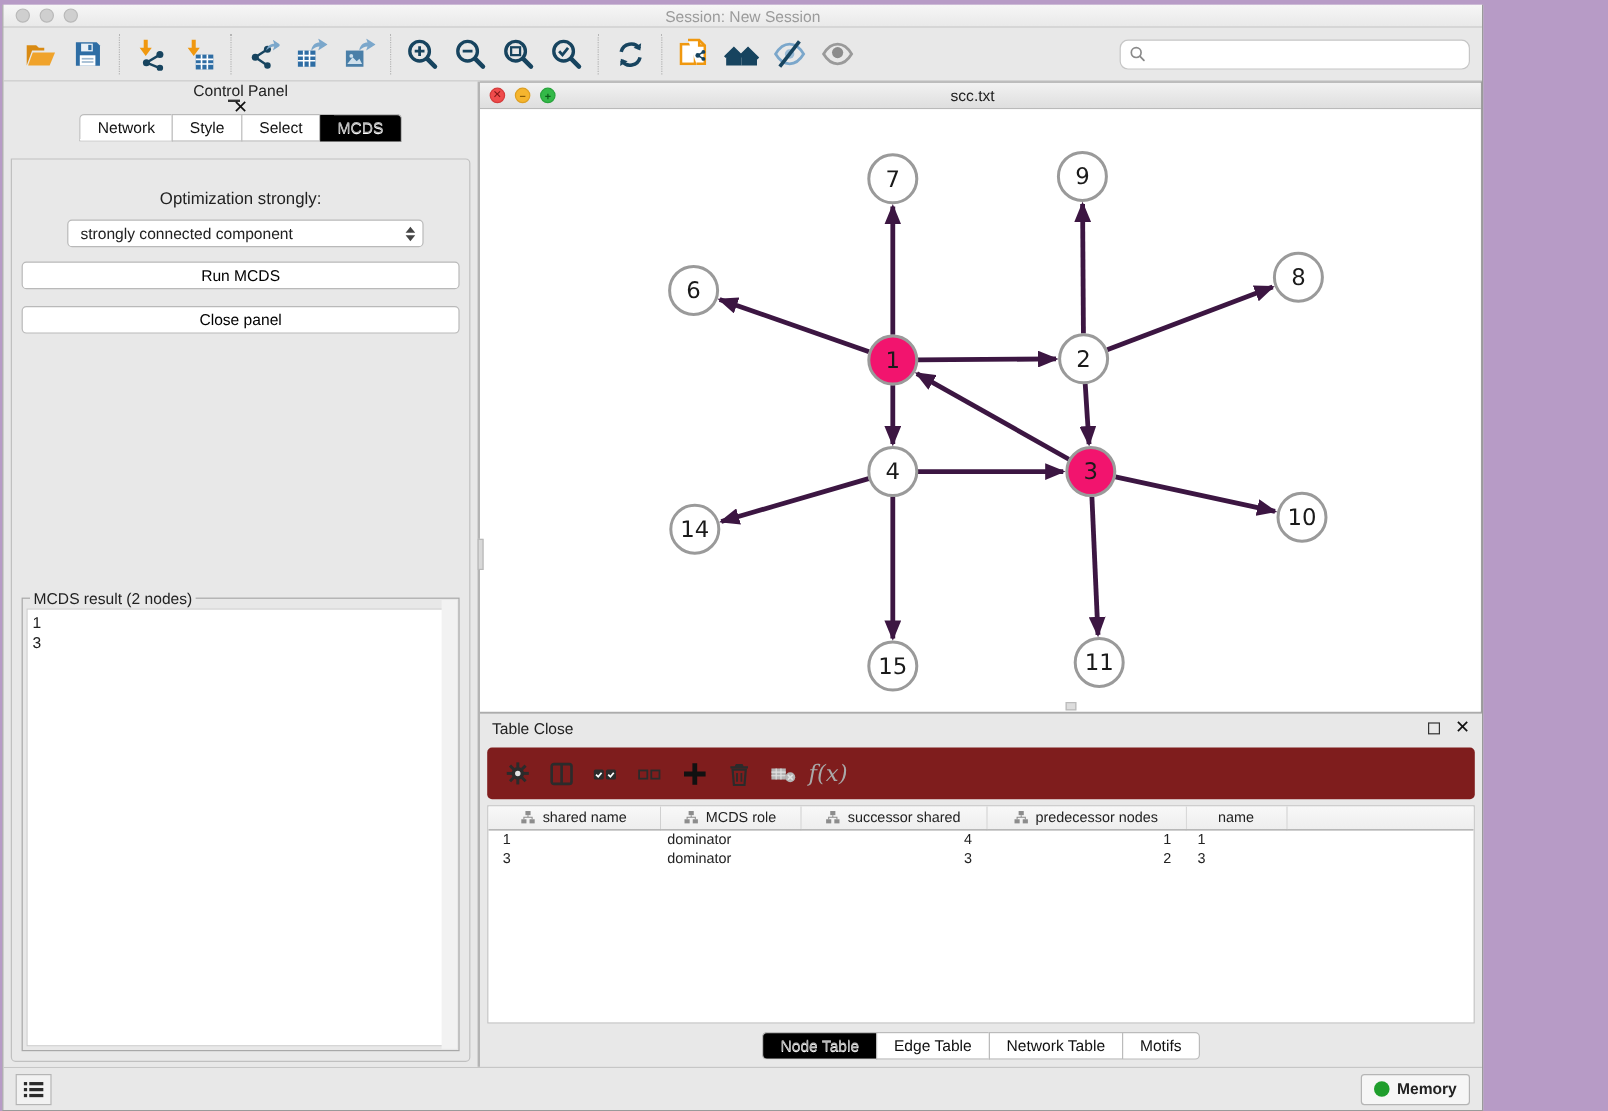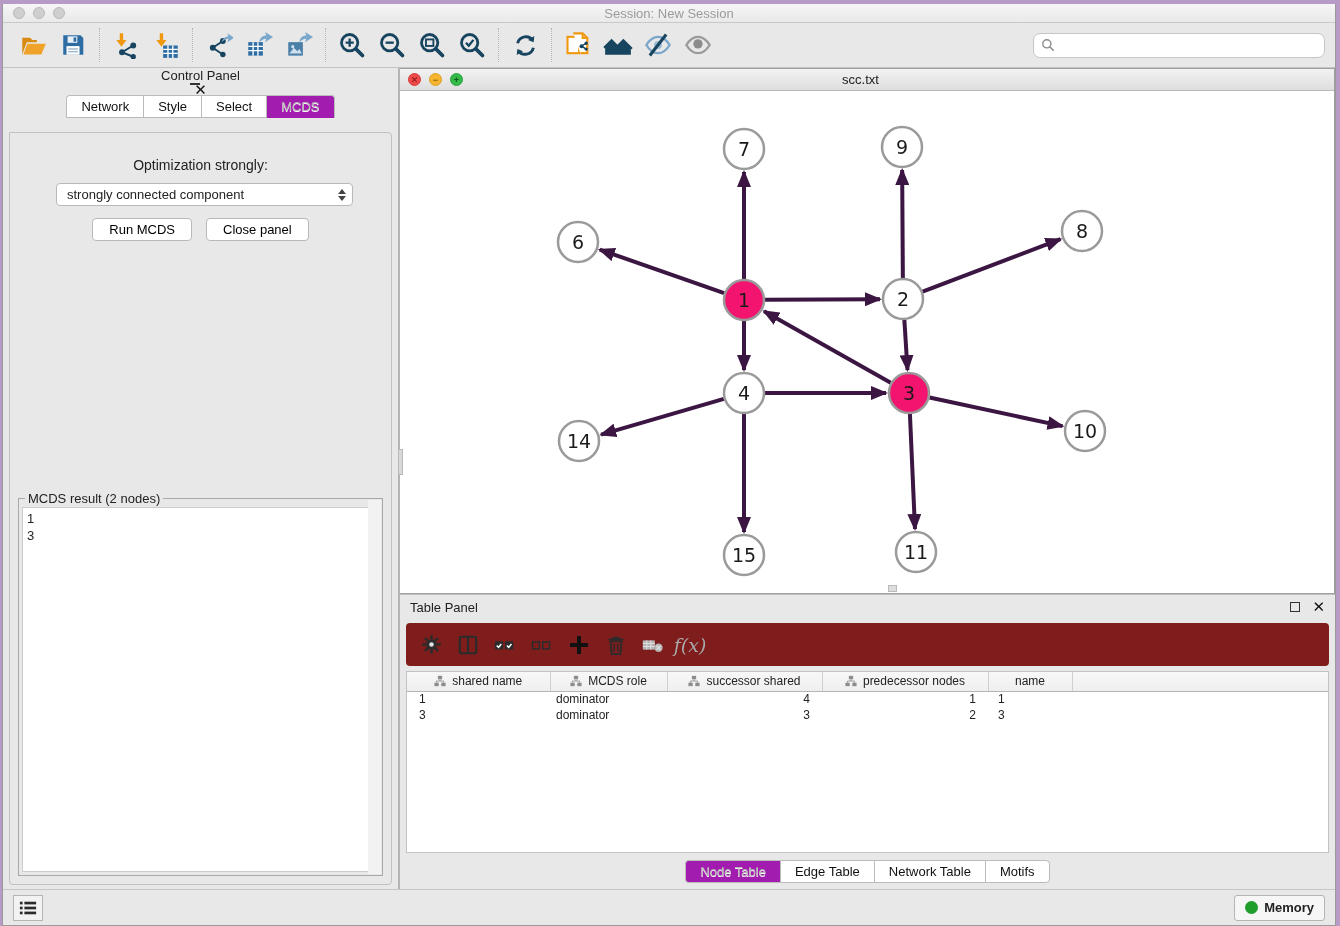--- a/index.html
+++ b/index.html
@@ -1,18 +1,18 @@
 <!DOCTYPE html>
 <html><head>
 <meta charset="utf-8">
 <style>
   * { margin:0; padding:0; box-sizing:border-box; }
   html,body { width:1340px; height:926px; }
   body { background:#b79bc6; font-family:"Liberation Sans","DejaVu Sans",sans-serif; font-size:13px; color:#222; position:relative; overflow:hidden; }
-  .window { position:absolute; top:4px; left:2px; width:1334px; height:922px; background:#ececec; display:flex; flex-direction:column; border:1px solid #9a9a9a; border-top:none; }
+  .window { position:absolute; top:4px; left:2px; width:1234px; height:922px; background:#ececec; display:flex; flex-direction:column; border:1px solid #9a9a9a; border-top:none; }
 
   
   .titlebar { height:19px; background:linear-gradient(#f6f6f6,#e9e9e9); border-bottom:1px solid #c9c9c9; display:flex; align-items:center; position:relative; }
   .lights { display:flex; gap:8px; margin-left:10px; }
   .light { width:12px; height:12px; border-radius:50%; background:#cfcfcf; border:1px solid #b9b9b9; }
   .titlebar .title { position:absolute; left:0; right:0; text-align:center; color:#9b9b9b; font-size:13px; }
 
   
   .toolbar { height:45px; background:#e8e8e8; border-bottom:1px solid #c4c4c4; display:flex; align-items:center; padding:0 10px; }
   .tb-icon { width:40px; height:34px; display:flex; align-items:center; justify-content:center; cursor:pointer; }
@@ -27,30 +27,30 @@
   
   .control-panel { width:397px; border-right:2px solid #b4b4b4; display:flex; flex-direction:column; background:#e8e8e8; position:relative; }
   .panel-head { height:25px; display:flex; align-items:center; padding:0 10px; font-size:13px; color:#222;flex-direction:column; }
   .panel-head .spacer { flex:1; }
   .float-btn { width:10px; height:10px; border:1.5px solid #333; margin-right:12px; cursor:pointer; }
   .close-btn { font-weight:bold; font-size:15px; color:#111; cursor:pointer; line-height:10px; }
   .seg-tabs { display:flex; justify-content:center; margin:2px 0 14px 0; }
   .seg { border:1px solid #bbb; background:#fff; padding:3px 14px; font-size:13px; color:#111; cursor:pointer; border-right:none; }
   .seg:first-child { border-radius:4px 0 0 0; }
   .seg:last-child { border-right:1px solid #bbb; border-radius:0 4px 0 0; border-bottom:none; }
-  .seg.active { background:#a21caf; color:#b5b5b5; text-shadow:0 1px 0 #fff; }
+  .seg.active { background:#000000; color:#b5b5b5; text-shadow:0 1px 0 #fff; }
   .cp-content { flex:1; margin:0 6px 4px 6px; border:1px solid #c0c0c0; border-radius:0 4px 4px 4px; background:#e8e8e8; display:flex; flex-direction:column; padding:10px 8px 8px 8px; min-height:0; }
   .opt-label { text-align:center; margin-top:14px; font-size:14px; }
   .select-box { margin:10px 30px 0 38px; height:23px; background:#fff; border:1px solid #b9b9b9; border-radius:4px; display:flex; align-items:center; padding:0 6px 0 10px; font-size:13px; cursor:pointer; }
   .select-box .sel-text { flex:1; }
   .stepper { display:flex; flex-direction:column; gap:2px; align-items:center; }
   .stepper i { width:0; height:0; border-left:4px solid transparent; border-right:4px solid transparent; }
   .stepper .up { border-bottom:5px solid #444; }
   .stepper .dn { border-top:5px solid #444; }
-  .btn-row { display:flex; justify-content:center; gap:14px; margin-top:12px; }
+  .btn-row { display:flex; justify-content:center; gap:14px; margin-top:12px;flex-direction:column; }
   .push-btn { background:#fff; border:1px solid #b9b9b9; border-radius:4px; padding:3px 16px; font-size:13px; cursor:pointer; }
   .result-box { margin-top:auto; border:1px solid #a8a8a8; position:relative; height:378px; padding:8px 3px 3px 3px; }
   .result-legend { position:absolute; top:-8px; left:6px; background:#e8e8e8; padding:0 3px; font-size:13px; }
   .result-area { width:100%; height:100%; background:#fff; border:1px solid #ccc; font-size:13px; padding:2px 4px; position:relative; white-space:pre-line; line-height:17px; }
   .result-scroll { position:absolute; top:1px; right:1px; bottom:1px; width:13px; background:#f2f2f2; }
 
   
   .right-col { flex:1; display:flex; flex-direction:column; min-width:0; }
 
   
@@ -367,21 +367,21 @@
                 <text x="516" y="467.5" text-anchor="middle" font-size="19" fill="#1a1a1a" font-family="&quot;DejaVu Sans&quot;, sans-serif">11</text>
               </g>
             </svg>
         </div>
         <div class="grip-left"></div>
         <div class="grip-bottom"></div>
       </div>
 
       <div class="table-panel">
         <div class="tp-head">
-          <span>Table Panel</span>
+          <span>Table Close</span>
           <span class="spacer" style="flex:1"></span>
           <span class="float-btn"></span>
           <span class="close-btn">✕</span>
         </div>
         <div class="tp-toolbar">
           <div class="tp-tool">
             <svg width="21" height="21" viewBox="0 0 24 24">
                 <g fill="#2b2b2b">
                   <circle cx="12" cy="12" r="6"></circle>
                   <g>

